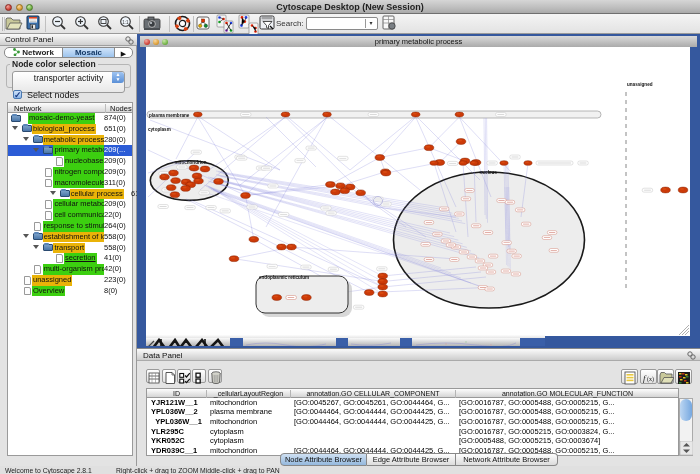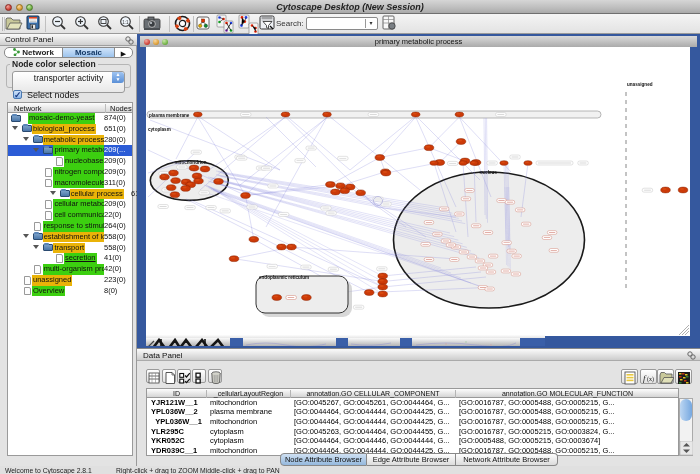--- a/index.html
+++ b/index.html
@@ -1,20 +1,20 @@
 <!DOCTYPE html>
 <html><head><meta charset="utf-8">
 <style>
 *{margin:0;padding:0;box-sizing:border-box;}
 html,body{width:700px;height:474px;overflow:hidden;}
 body{font-family:"Liberation Sans",sans-serif;position:relative;background:#e8e8e8;}
 .abs{position:absolute;}
 
 #titlebar{left:0;top:0;width:700px;height:14px;background:linear-gradient(#d6d6d6,#b9b9b9 70%,#a8a8a8);border-bottom:1px solid #6f6f6f;}
-#titlebar .t{width:100%;text-align:center;font-size:9px;color:#222;line-height:14px;font-weight:bold;font-style:italic;}
+#titlebar .t{width:100%;text-align:center;font-size:9px;color:#222;line-height:14px;font-weight:bold;}
 .light{position:absolute;top:3.5px;width:7px;height:7px;border-radius:50%;}
 #toolbar{left:0;top:14px;width:700px;height:20px;background:linear-gradient(#f4f4f4,#e3e3e3);border-bottom:1px solid #9a9a9a;}
 .sep{position:absolute;top:2px;width:1px;height:16px;background:#c0c0c0;}
 #searchlbl{left:276px;top:19px;font-size:8px;color:#333;}
 #searchbox{left:306px;top:17px;width:72px;height:13px;background:#fff;border:1px solid #8a8a8a;border-radius:2px;}
 #searchbox .dd{position:absolute;right:1px;top:1px;width:11px;height:9px;border-left:1px solid #999;font-size:6px;color:#333;text-align:center;line-height:9px;}
 
 #cpanel{left:0;top:34px;width:137px;height:432px;background:#e3e3e3;border-right:1px solid #9a9a9a;}
 #cphead{left:0;top:34px;width:137px;height:12px;background:linear-gradient(#fafafa,#cfcfcf);border-bottom:1px solid #9e9e9e;}
 #cphead .t{font-size:8px;color:#111;padding:1px 0 0 5px;}
@@ -811,27 +811,25 @@
     </div>
 <div class="drow" style="top:417.0px">
       <div class="dcell" style="left:4px;width:55px;font-weight:bold;text-align:center;">YPL036W__1</div>
       <div class="dcell" style="left:63px;width:80px;">mitochondrion</div>
       <div class="dcell" style="left:147px;width:161px;">[GO:0044464, GO:0044444, GO:0044425, G...</div>
       <div class="dcell" style="left:312px;width:219px;">[GO:0016787, GO:0005488, GO:0005215, G...</div>
     </div>
 <div class="drow" style="top:426.6px">
       <div class="dcell" style="left:4px;width:55px;font-weight:bold;">YLR295C</div>
       <div class="dcell" style="left:63px;width:80px;">cytoplasm</div>
-      <div class="dcell" style="left:147px;width:161px;">[GO:0045263, GO:0044464, GO:0044455, G...</div>
       <div class="dcell" style="left:312px;width:219px;">[GO:0016787, GO:0005215, GO:0003824, G...</div>
     </div>
 <div class="drow" style="top:436.2px">
       <div class="dcell" style="left:4px;width:55px;font-weight:bold;">YKR052C</div>
       <div class="dcell" style="left:63px;width:80px;">cytoplasm</div>
-      <div class="dcell" style="left:147px;width:161px;">[GO:0044464, GO:0044446, GO:0044444, G...</div>
       <div class="dcell" style="left:312px;width:219px;">[GO:0005488, GO:0005215, GO:0003674]</div>
     </div>
 <div class="drow" style="top:445.8px">
       <div class="dcell" style="left:4px;width:55px;font-weight:bold;">YDR039C__1</div>
       <div class="dcell" style="left:63px;width:80px;">mitochondrion</div>
       <div class="dcell" style="left:147px;width:161px;">[GO:0044464, GO:0044444, GO:0044425, G...</div>
       <div class="dcell" style="left:312px;width:219px;">[GO:0016787, GO:0005488, GO:0005215, G...</div>
     </div>
 </div>
 <div class="abs" id="dscroll"></div>

